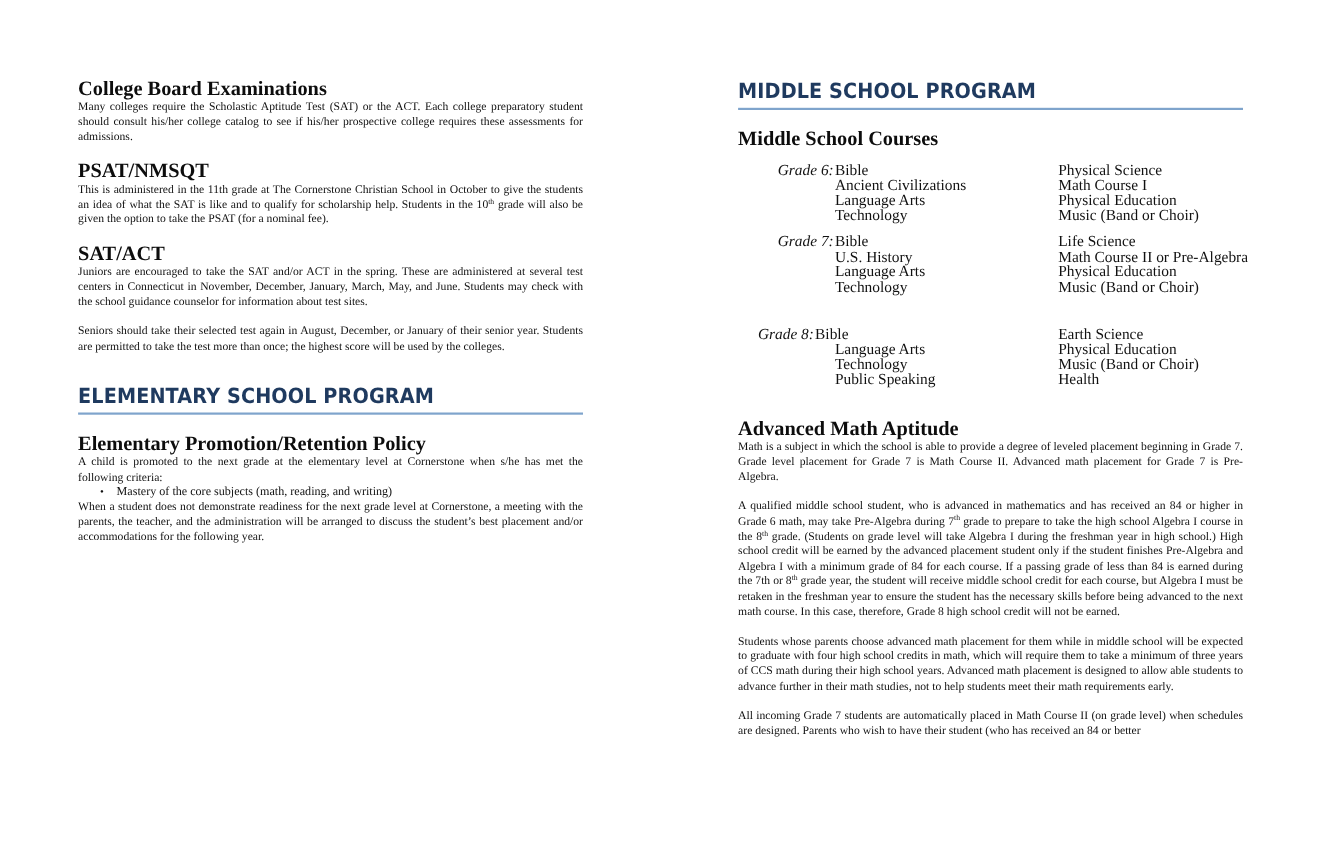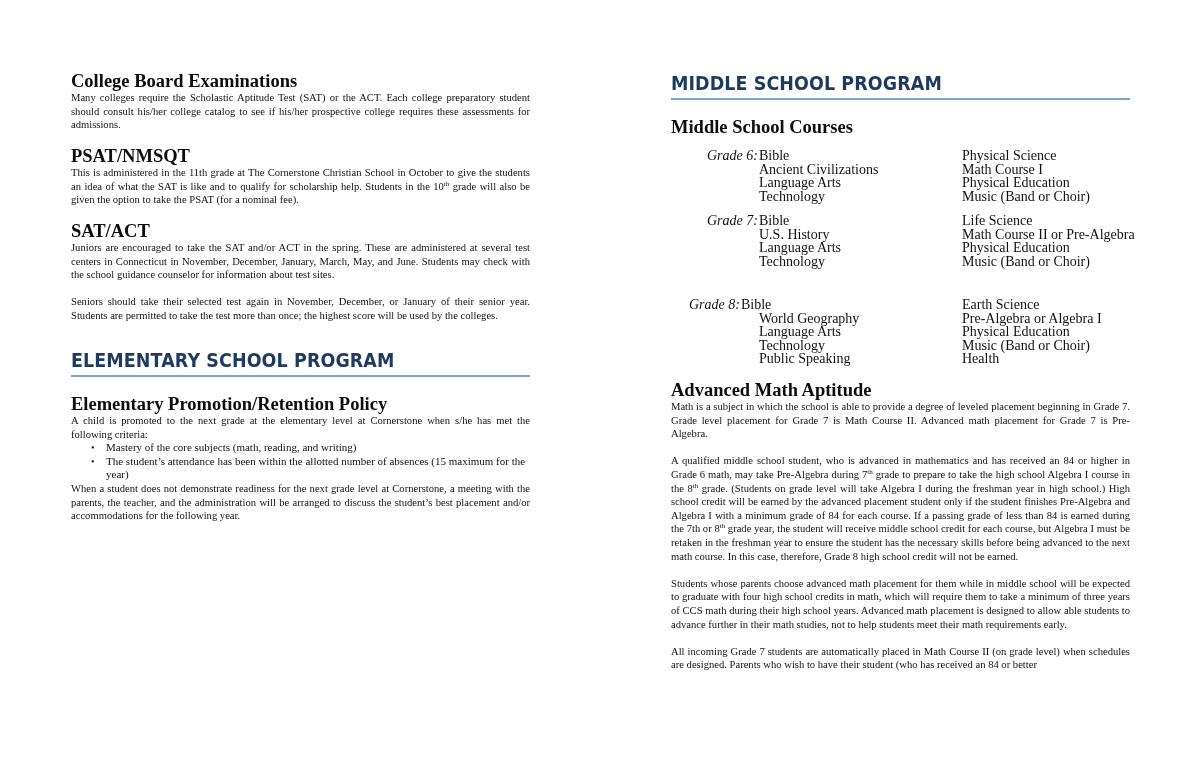--- a/index.html
+++ b/index.html
@@ -80,34 +80,33 @@
   </div>
 
   <div class="col" style="top:146px;">
     <div class="h2">PSAT/NMSQT</div>
     <div class="p"><span>This is administered in the 11th grade at The Cornerstone Christian School in October to give the students an idea of what the SAT is like and to qualify for scholarship help.  Students in the 10</span><sup>th</sup><span> grade will also be given the option to take the PSAT (for a nominal fee).</span></div>
   </div>
 
   <div class="col" style="top:221px;">
     <div class="h2">SAT/ACT</div>
     <div class="p">Juniors are encouraged to take the SAT and/or ACT in the spring.  These are administered at several test centers in Connecticut in November, December, January, March, May, and June.  Students may check with the school guidance counselor for information about test sites.</div>
-    <div class="p" style="margin-top:13.6px;">Seniors should take their selected test again in November, December, or January of their senior year.  Students are permitted to take the test more than once; the highest score will be used by the colleges.</div>
+    <div class="p" style="margin-top:13.6px;">Seniors should take their selected test again in August, December, or January of their senior year.  Students are permitted to take the test more than once; the highest score will be used by the colleges.</div>
   </div>
 
   <div class="col" style="top:348px;">
     <div class="h1">ELEMENTARY SCHOOL PROGRAM</div>
     <div class="h1-rule" style="margin-top:3px;"></div>
   </div>
 
   <div class="col" style="top:394px;">
     <div class="h2">Elementary Promotion/Retention Policy</div>
     <div class="p">A child is promoted to the next grade at the elementary level at Cornerstone when s/he has met the following criteria:</div>
     <ul class="bullets">
       <li>Mastery of the core subjects (math, reading, and writing)</li>
-      <li>The student’s attendance has been within the allotted number of absences (15 maximum for the year)</li>
     </ul>
     <div class="p">When a student does not demonstrate readiness for the next grade level at Cornerstone, a meeting with the parents, the teacher, and the administration will be arranged to discuss the student’s best placement and/or accommodations for the following year.</div>
   </div>
 
   <div class="page-num" style="left:294px;">46</div>
 </div>
 
 <div class="page page-right">
 
   <div class="col" style="top:71px;">
@@ -159,24 +158,20 @@
     </div>
   </div>
 
   <div class="col" style="top:298px;">
     <div class="grade-row">
       <span class="grade-label" style="left:18px;">Grade 8:</span>
       <span class="course-a" style="left:70px;">Bible</span>
       <span class="course-b">Earth Science</span>
     </div>
     <div class="grade-row">
-      <span class="course-a">World Geography</span>
-      <span class="course-b">Pre-Algebra or Algebra I</span>
-    </div>
-    <div class="grade-row">
       <span class="course-a">Language Arts</span>
       <span class="course-b">Physical Education</span>
     </div>
     <div class="grade-row">
       <span class="course-a">Technology</span>
       <span class="course-b">Music (Band or Choir)</span>
     </div>
     <div class="grade-row">
       <span class="course-a">Public Speaking</span>
       <span class="course-b">Health</span>

